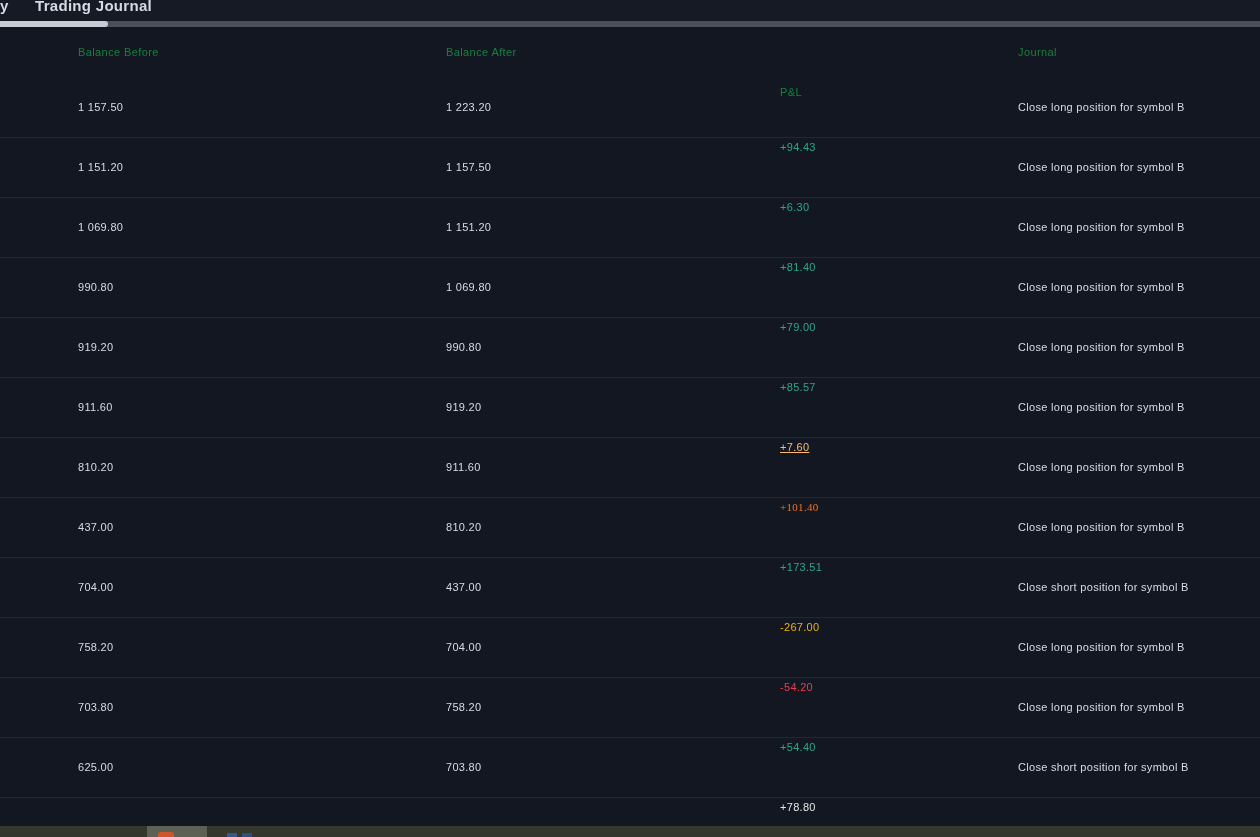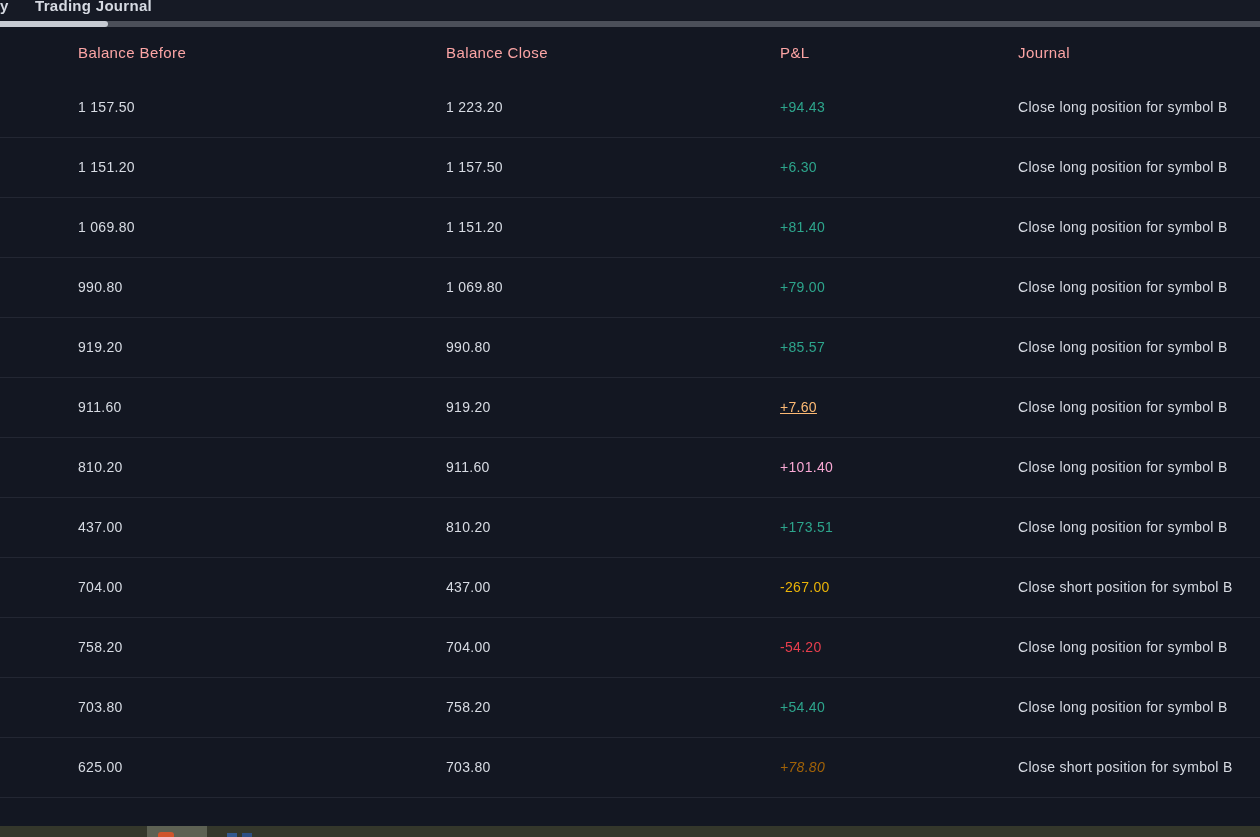--- a/index.html
+++ b/index.html
@@ -60,44 +60,44 @@
     width: 1260px;
   }
   .thead {
     position: relative;
     height: 51px;
   }
   .thead .cell {
     position: absolute;
     top: 0;
     line-height: 51px;
-    font-size: 15px;
+    font-size: 11px;
     letter-spacing: 0.4px;
-    color: #fca5a5;
+    color: #15803d;
     white-space: nowrap;
   }
   .tbody { position: relative; }
   .row {
     position: relative;
     height: 60px;
     box-sizing: border-box;
     border-bottom: 1px solid #232733;
   }
   .row .cell {
     position: absolute;
     top: 0;
     line-height: 59px;
-    font-size: 14px;
+    font-size: 11px;
     letter-spacing: 0.3px;
     color: #d7dbe3;
     white-space: nowrap;
   }
   .c1 { left: 78px; }
   .c2 { left: 446px; }
-  .c3 { left: 780px; }
+  .c3 { left: 780px; margin-top: 40px; }
   .c4 { left: 1018px; }
 
   
   .desktop-strip {
     position: absolute;
     top: 826px; left: 0;
     width: 1260px;
     height: 11px;
     background: #34372b;
   }
@@ -135,21 +135,21 @@
   <span class="tab tab-active">Trading Journal</span>
 </div>
 
 <div class="hscroll-track">
   <div class="hscroll-thumb"></div>
 </div>
 
 <div class="table">
   <div class="thead">
     <span class="cell c1">Balance Before</span>
-    <span class="cell c2">Balance Close</span>
+    <span class="cell c2">Balance After</span>
     <span class="cell c3">P&amp;L</span>
     <span class="cell c4">Journal</span>
   </div>
   <div class="tbody">
   <div class="row">
     <span class="cell c1">1 157.50</span>
     <span class="cell c2">1 223.20</span>
     <span class="cell c3" style="color: rgb(45, 165, 140);">+94.43</span>
     <span class="cell c4">Close long position for symbol B</span>
   </div>
@@ -185,21 +185,21 @@
   <div class="row">
     <span class="cell c1">911.60</span>
     <span class="cell c2">919.20</span>
     <span class="cell c3" style="color: #fdba74; text-decoration: underline;">+7.60</span>
     <span class="cell c4">Close long position for symbol B</span>
   </div>
 
   <div class="row">
     <span class="cell c1">810.20</span>
     <span class="cell c2">911.60</span>
-    <span class="cell c3" style="color: #f9a8d4;">+101.40</span>
+    <span class="cell c3" style="color: #f97316; font-family: Liberation Serif, serif;">+101.40</span>
     <span class="cell c4">Close long position for symbol B</span>
   </div>
 
   <div class="row">
     <span class="cell c1">437.00</span>
     <span class="cell c2">810.20</span>
     <span class="cell c3" style="color: rgb(45, 165, 140);">+173.51</span>
     <span class="cell c4">Close long position for symbol B</span>
   </div>
 
@@ -220,21 +220,21 @@
   <div class="row">
     <span class="cell c1">703.80</span>
     <span class="cell c2">758.20</span>
     <span class="cell c3" style="color: rgb(45, 165, 140);">+54.40</span>
     <span class="cell c4">Close long position for symbol B</span>
   </div>
 
   <div class="row">
     <span class="cell c1">625.00</span>
     <span class="cell c2">703.80</span>
-    <span class="cell c3" style="color: #a16207; font-style: italic;">+78.80</span>
+    <span class="cell c3" style="color: #e5e5e5;">+78.80</span>
     <span class="cell c4">Close short position for symbol B</span>
   </div>
 </div>
 </div>
 
 <div class="desktop-strip">
   <div class="strip-block"></div>
   <div class="strip-orange"></div>
   <div class="strip-blue1"></div>
   <div class="strip-blue2"></div>

